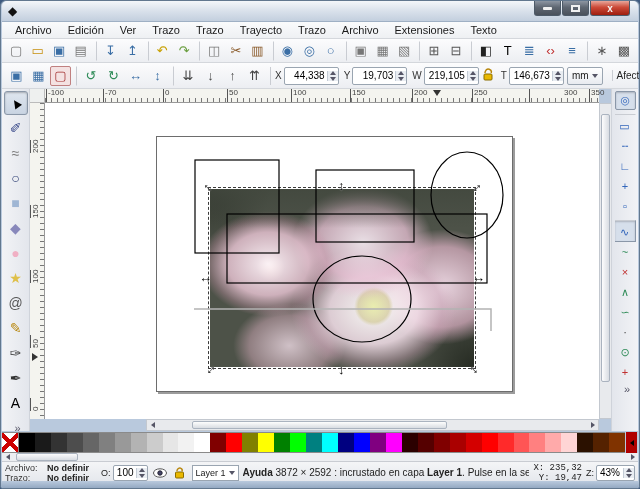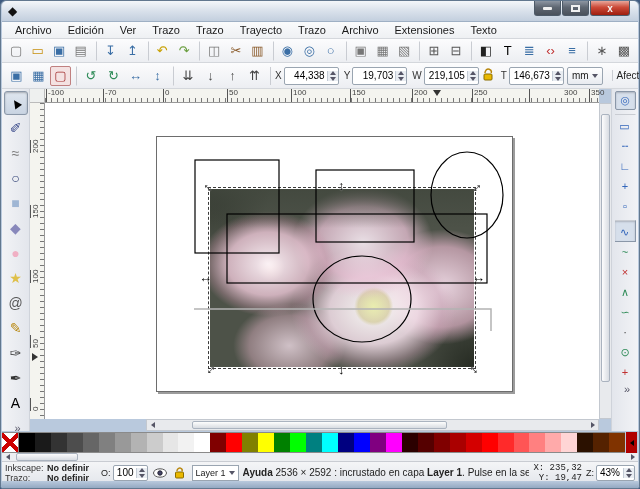--- a/index.html
+++ b/index.html
@@ -518,21 +518,21 @@
       </span>
     <div class="thumb" data-name="palette-scroll-thumb"></div>
     <span class="scroll-arrow" style="position:absolute;right:0;top:0;bottom:0;" data-name="palette-scroll-right-icon">
         <i class="tri-right"></i>
       </span>
   </div>
 
   <div class="statusbar" data-name="statusbar">
     <div class="fillstroke" data-name="fill-stroke-indicator">
       <div class="row">
-          <span class="fs-label" data-name="fill-label">Inkscape:</span>
+          <span class="fs-label" data-name="fill-label">Archivo:</span>
           <span class="fs-value" data-name="fill-value">No definir</span>
         </div>
       <div class="row">
           <span class="fs-label" data-name="stroke-label">Trazo:</span>
           <span class="fs-value" data-name="stroke-value">No definir</span>
         </div>
     </div>
     <div class="opacity" data-name="opacity-control">
       <span data-name="opacity-label">O:</span>
       <div class="spinbox" style="height:16px;" data-name="opacity-input">
@@ -553,21 +553,21 @@
       <svg width="11" height="12" viewBox="0 0 11 12">
           <path d="M3 5 V3.5 a2.5 2.5 0 0 1 5 0" fill="none" stroke="#b8860b" stroke-width="1.4" transform="rotate(20 5.5 4)"></path>
           <rect x="1.5" y="5" width="8" height="6" rx="1" fill="#e9b800" stroke="#8a6d00"></rect>
         </svg>
     </span>
     <div class="layer-dd" data-name="current-layer-dropdown">
       <span data-name="current-layer-value">Layer 1</span>
       <i class="tri-down" data-name="chevron-down-icon"></i>
     </div>
     <div class="status-msg" data-name="status-message">
-      <b>Ayuda</b><span> 2536 × 2592 : incrustado en capa </span><b>Layer 1</b><span>. Pulse en la se</span>
+      <b>Ayuda</b><span> 3872 × 2592 : incrustado en capa </span><b>Layer 1</b><span>. Pulse en la se</span>
     </div>
     <div class="coords" data-name="cursor-coordinates">
       <div><span>X:</span> <span data-name="cursor-x-value">235,32</span></div>
       <div><span>Y:</span> <span data-name="cursor-y-value">19,47</span></div>
     </div>
     <div class="zoom-box" data-name="zoom-control">
       <span data-name="zoom-label">Z:</span>
       <div class="spinbox" style="height:16px;" data-name="zoom-input">
         <input data-name="zoom-value" value="43%" style="">
         <span class="spin-arrows">

